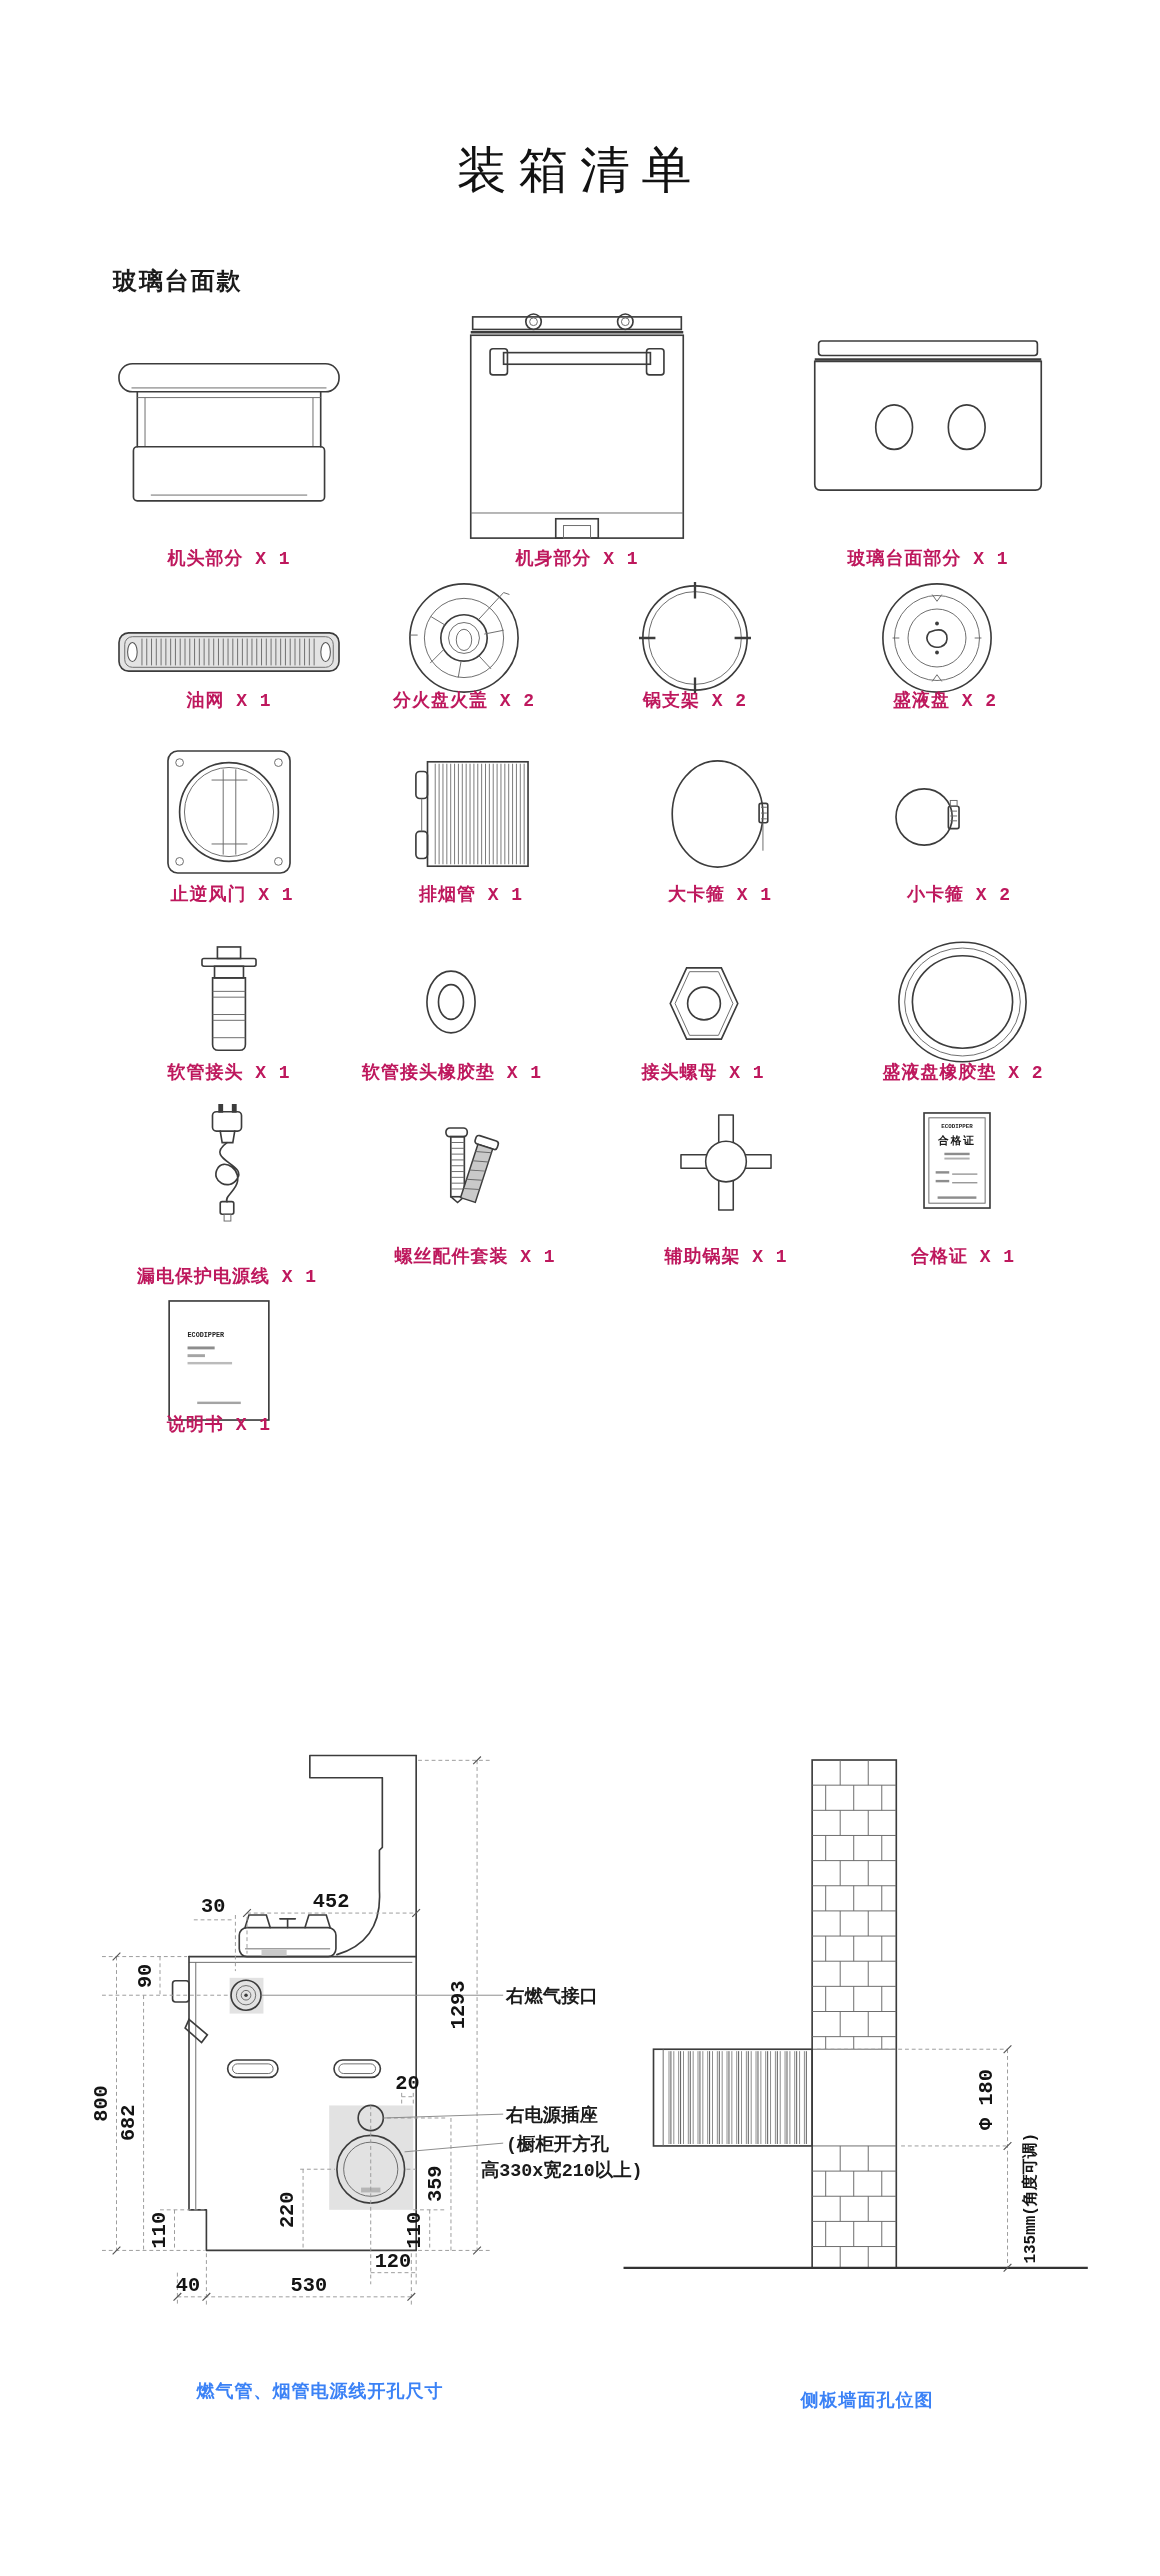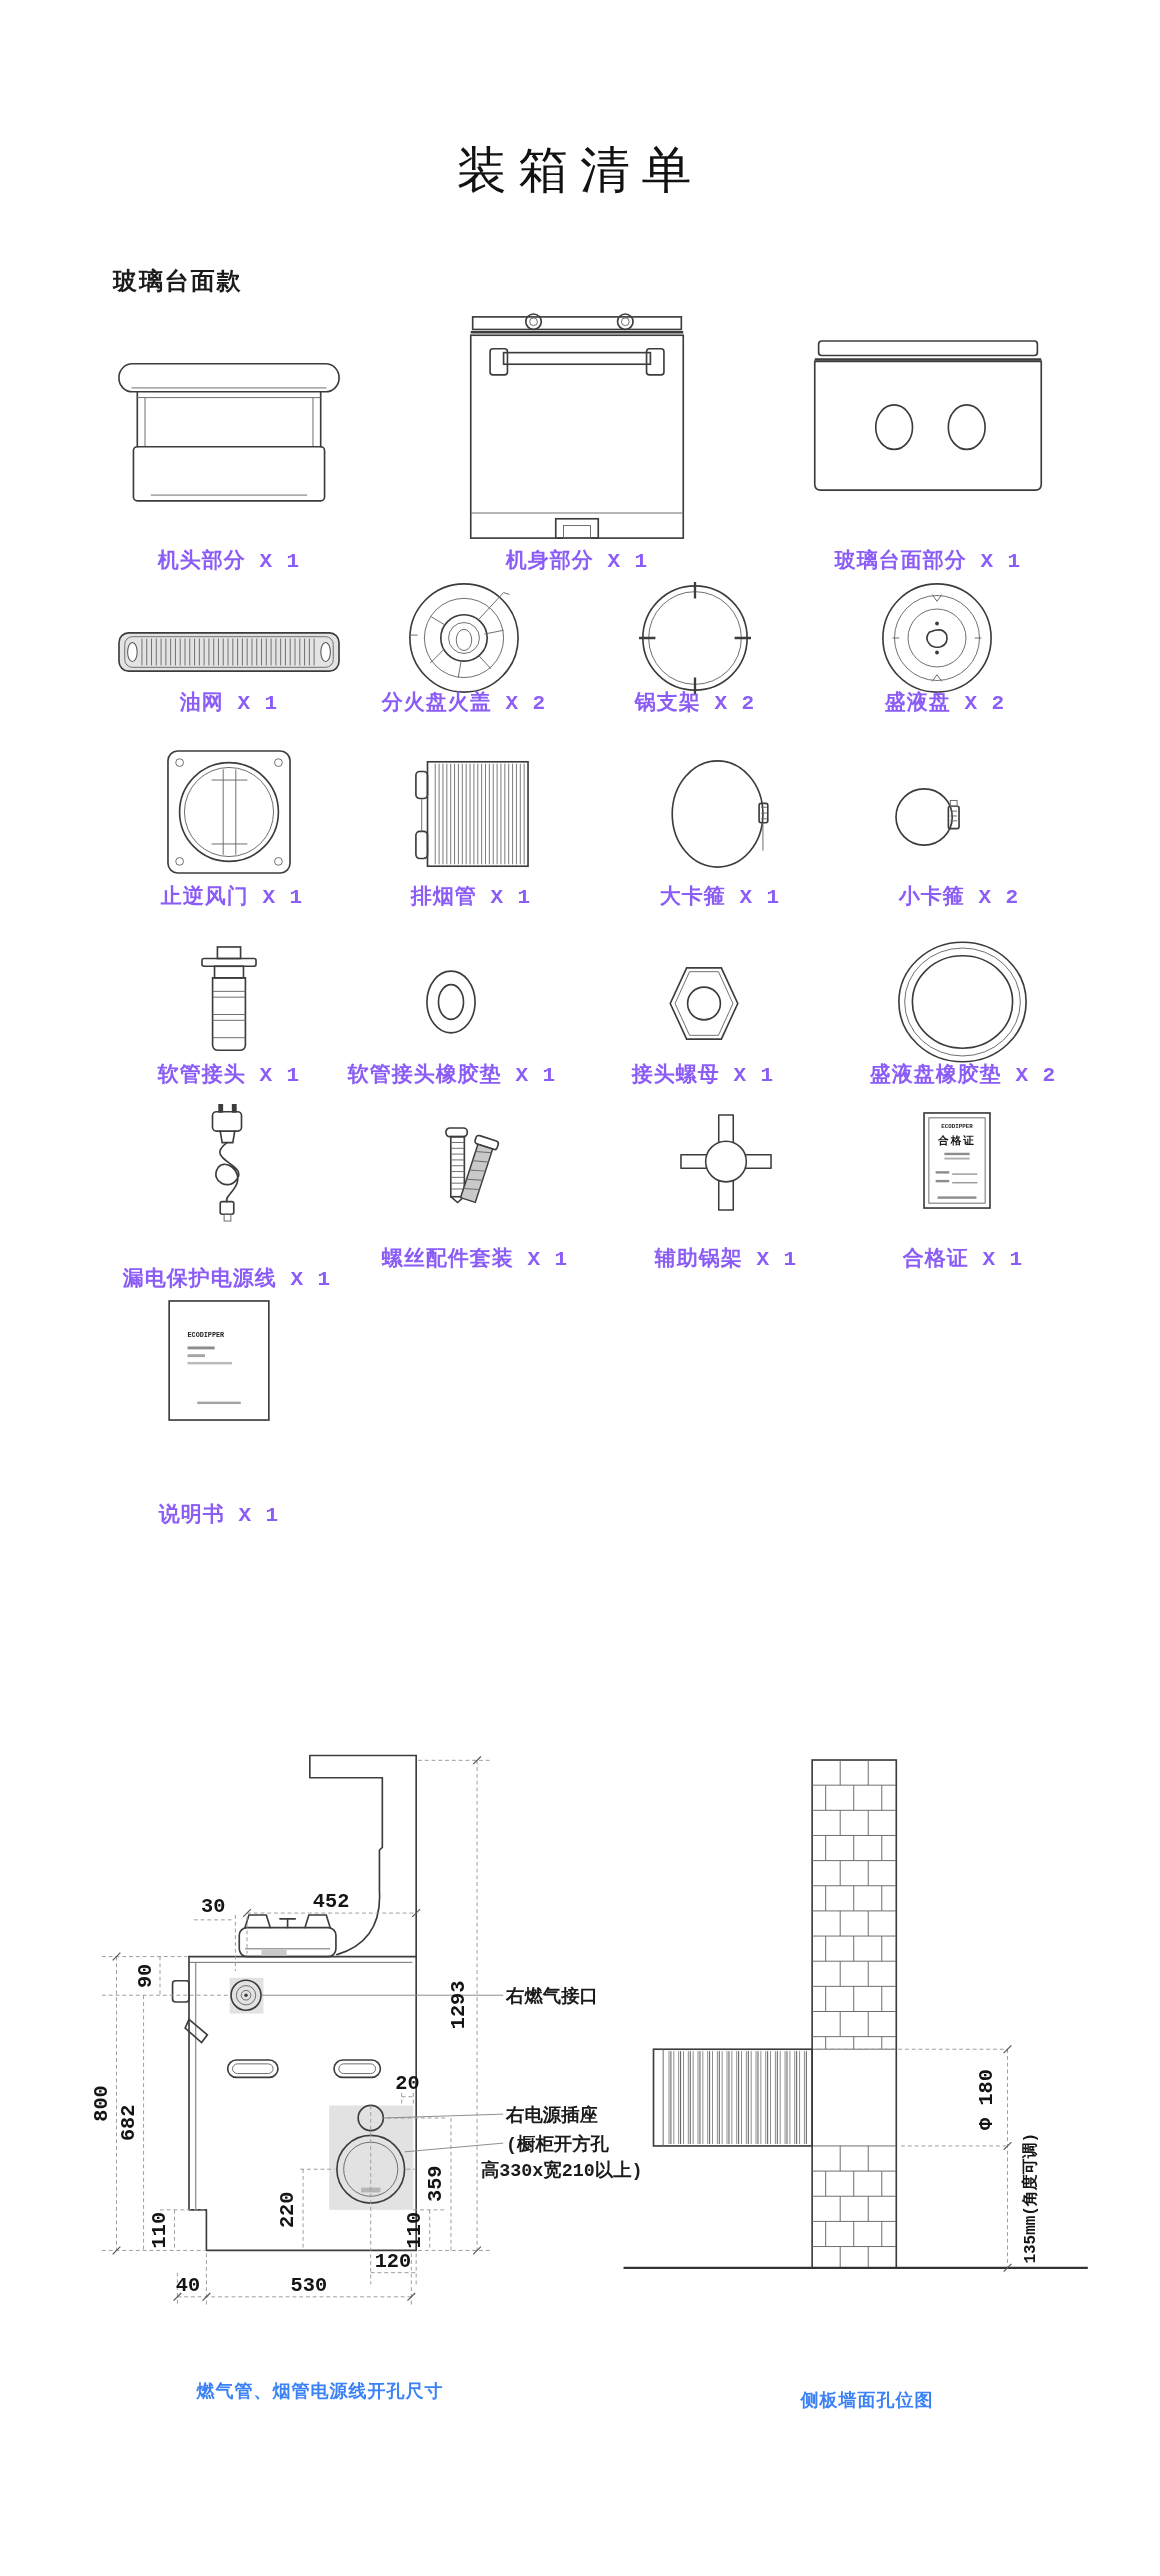--- a/index.html
+++ b/index.html
@@ -1,22 +1,22 @@
 <!DOCTYPE html>
 <html><head>
 <meta charset="utf-8">
 <style>
   html,body{margin:0;padding:0;background:#fff;}
   .page{position:relative;width:1120px;height:2576px;background:#ffffff;overflow:hidden;
         font-family:Liberation Mono, monospace;color:#141414;}
   .sect-title{position:absolute;left:580px;transform:translateX(-50%);font-size:50px;
         letter-spacing:11.6px;font-weight:500;color:#121212;white-space:nowrap;}
   .variant{position:absolute;font-size:24px;font-weight:700;color:#1b1b1b;letter-spacing:1.9px;}
-  .ilabel{position:absolute;transform:translateX(-50%);font-size:21px;font-weight:700;
-        color:#8b5cf6;white-space:nowrap;letter-spacing:1px;text-align:right;}
+  .ilabel{position:absolute;transform:translateX(-50%);font-size:18px;font-weight:700;
+        color:#be185d;white-space:nowrap;letter-spacing:1px;text-align:right;}
   .caption{position:absolute;transform:translateX(-50%);font-size:18px;font-weight:700;
         color:#3b82f6;white-space:nowrap;letter-spacing:1px;}
   .draw{position:absolute;}
   svg{display:block;overflow:visible;}
   .ln{stroke:#3c3c3c;stroke-width:1.7;fill:none;stroke-linecap:round;}
   .ln2{stroke:#6a6a6a;stroke-width:1;fill:none;}
   .lnth{stroke:#3c3c3c;stroke-width:2.6;fill:none;}
   .dim{stroke:#9a9a9a;stroke-width:1;fill:none;stroke-dasharray:4 3;}
   .tick{stroke:#555;stroke-width:1.2;fill:none;}
   .leader{stroke:#8a8a8a;stroke-width:1;fill:none;}
@@ -257,21 +257,21 @@
   <div class="ilabel" style="left:720px;top:882px;">大卡箍 X 1</div>
   <div class="ilabel" style="left:959px;top:882px;">小卡箍 X 2</div>
   <div class="ilabel" style="left:229px;top:1060px;">软管接头 X 1</div>
   <div class="ilabel" style="left:452px;top:1060px;">软管接头橡胶垫 X 1</div>
   <div class="ilabel" style="left:703px;top:1060px;">接头螺母 X 1</div>
   <div class="ilabel" style="left:963px;top:1060px;">盛液盘橡胶垫 X 2</div>
   <div class="ilabel" style="left:227px;top:1244px;margin-top:20px;">漏电保护电源线 X 1</div>
   <div class="ilabel" style="left:475px;top:1244px;">螺丝配件套装 X 1</div>
   <div class="ilabel" style="left:726px;top:1244px;">辅助锅架 X 1</div>
   <div class="ilabel" style="left:963px;top:1244px;">合格证 X 1</div>
-  <div class="ilabel" style="left:219px;top:1500px;">说明书 X 1</div>
+  <div class="ilabel" style="left:219px;top:1412px;">说明书 X 1</div>
 
 
   <div class="draw" style="left:68px;top:1712px;">
     <svg width="561" height="609" viewBox="0 0 580 630">
 
       <path class="ln" d="M250,45 H360 M250,45 V68 M250,68 H325"></path>
       <path class="ln" d="M325,68 V140 L322,143 V185 Q325,237 278,251"></path>
       <path class="ln" d="M360,45 V557"></path>
 
       <path class="ln" d="M125,253 H360"></path>

